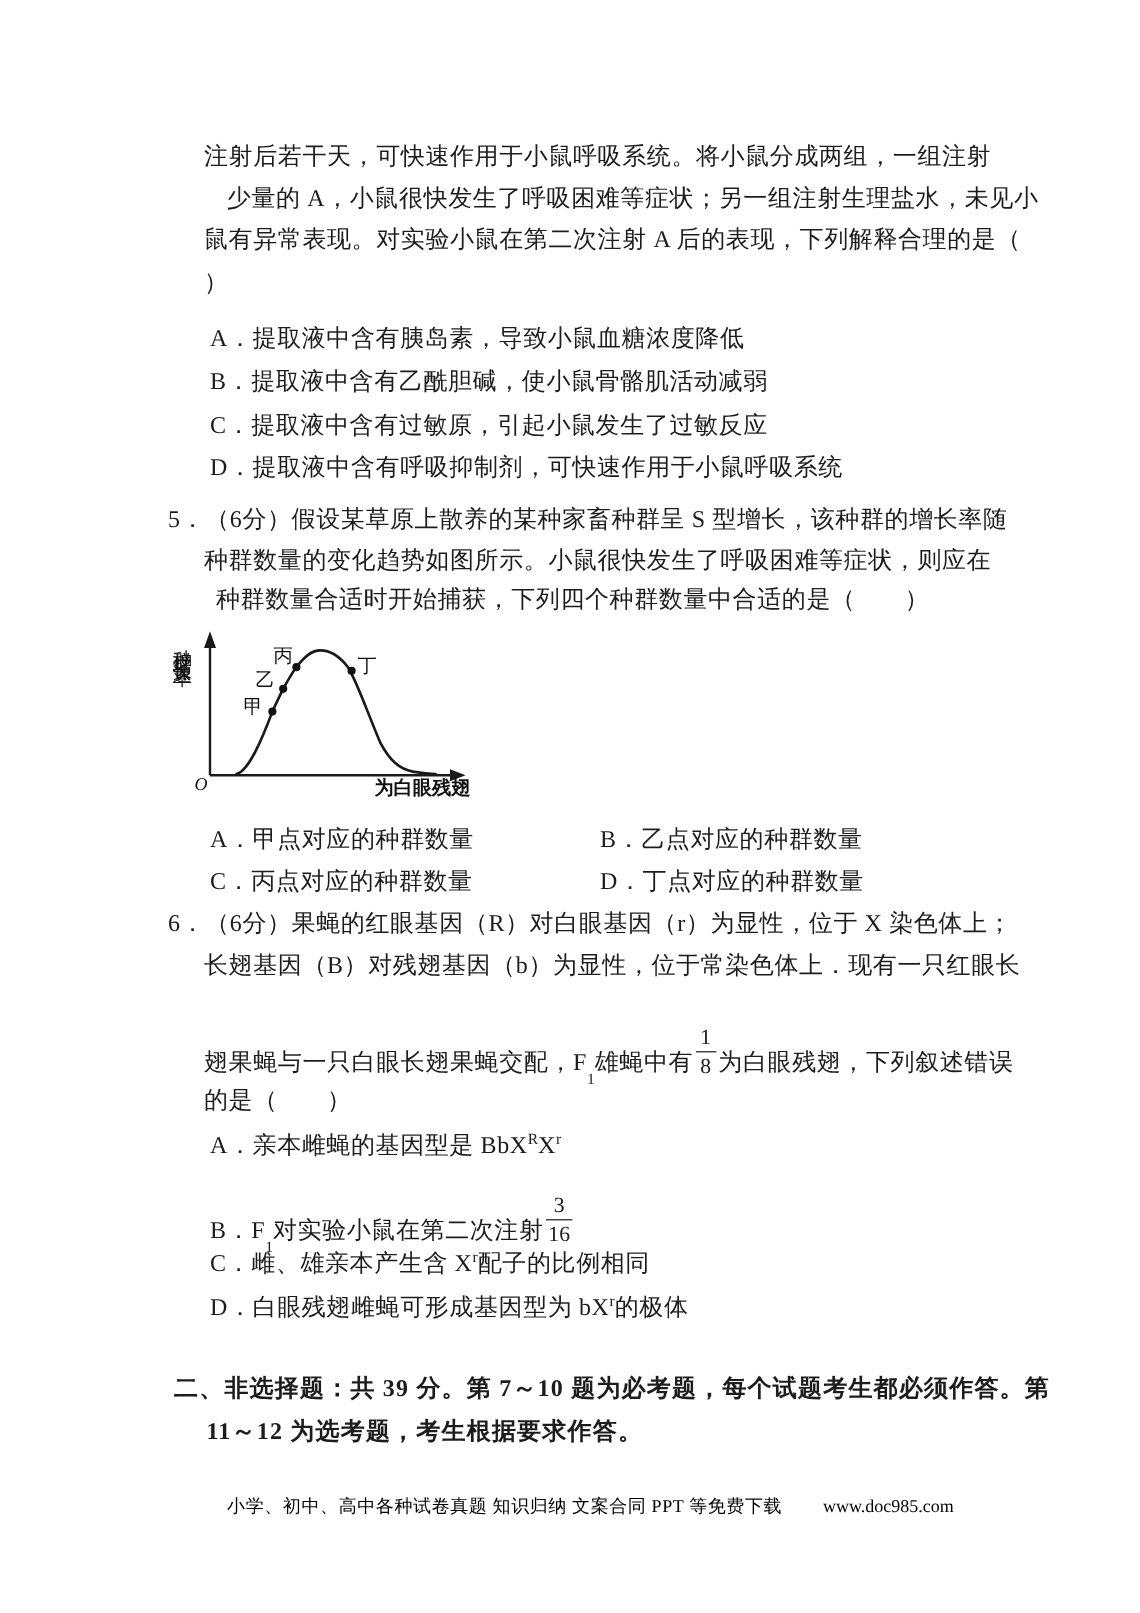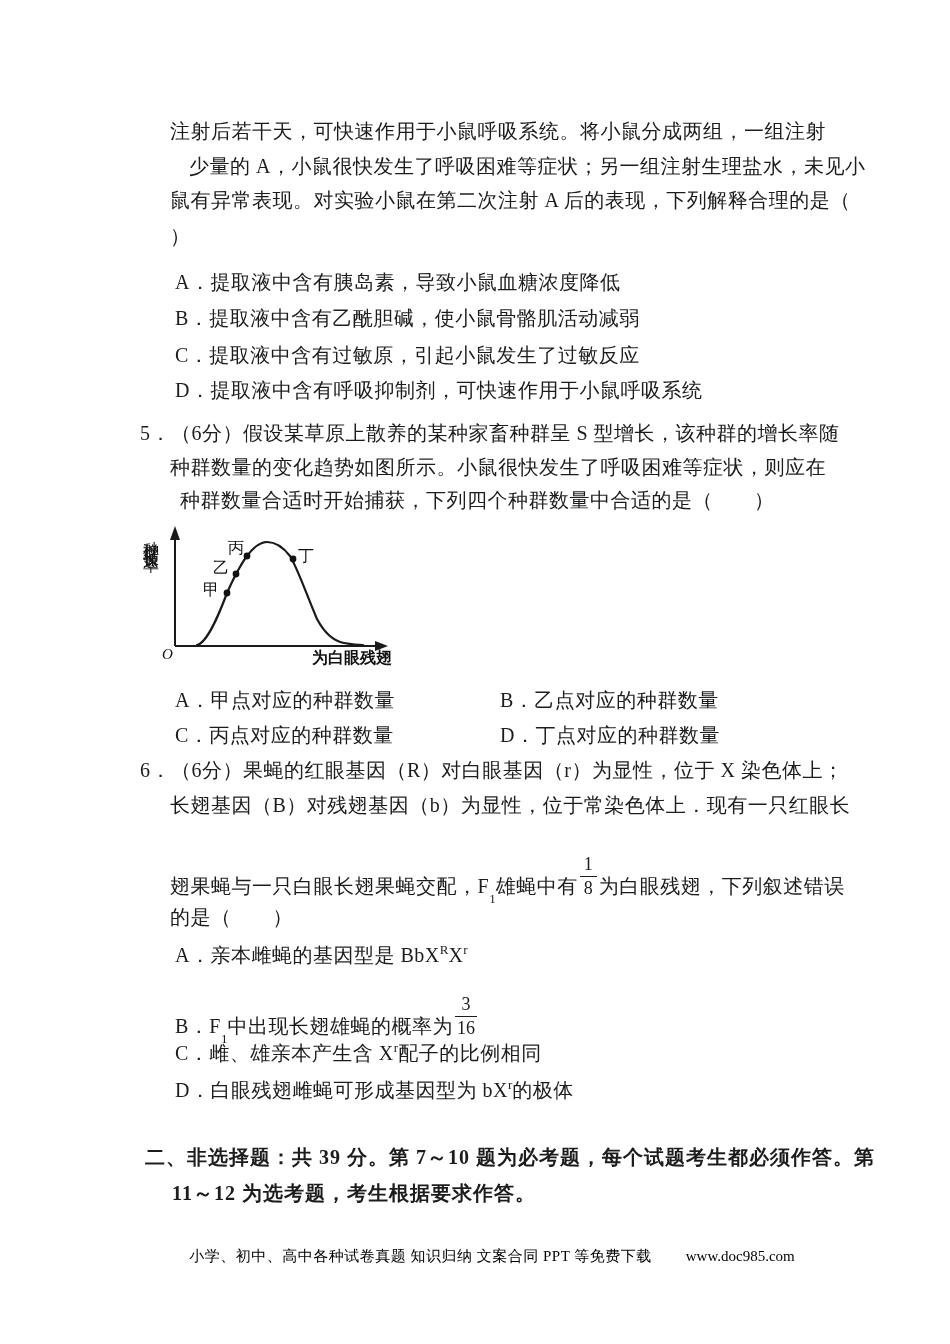--- a/index.html
+++ b/index.html
@@ -96,21 +96,21 @@
       <span>为白眼残翅，下列叙述错误</span>
   </div>
   <div class="ln" style="left:170px;top:904px;">的是（　　）</div>
 
   <div class="ln" style="left:175px;top:942px;">
     <span>A．亲本雌蝇的基因型是 BbX</span><span class="sup">R</span><span>X</span><span class="sup">r</span>
   </div>
   <div class="ln flexline" style="left:175px;top:987px;height:52px;">
     <span>B．F</span>
       <span class="sub">1</span>
-      <span>中出现长翅雄蝇的概率为</span>
+      <span>对实验小鼠在第二次注射</span>
       <span class="frac">
         <span class="num">3</span>
         <span class="den">16</span>
       </span>
   </div>
   <div class="ln" style="left:175px;top:1040px;">
     <span>C．雌、雄亲本产生含 X</span><span class="sup">r</span><span>配子的比例相同</span>
   </div>
   <div class="ln" style="left:175px;top:1077px;">
     <span>D．白眼残翅雌蝇可形成基因型为 bX</span><span class="sup">r</span><span>的极体</span>

